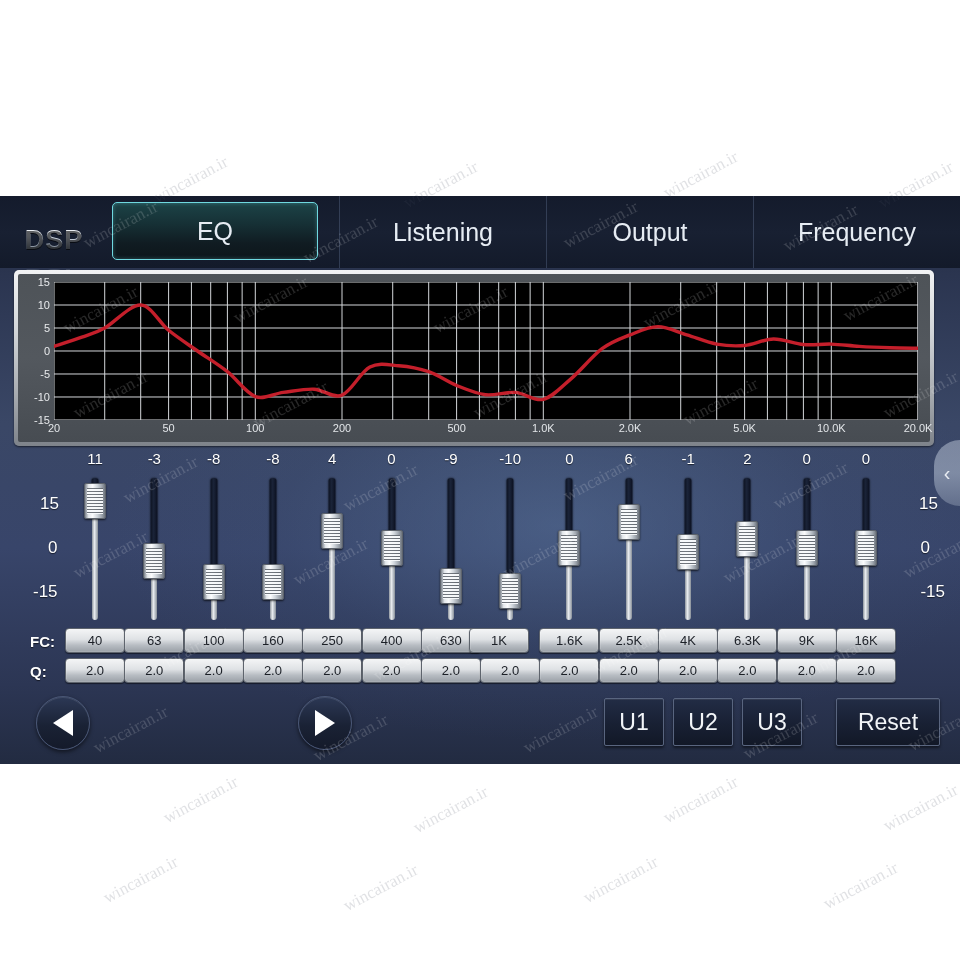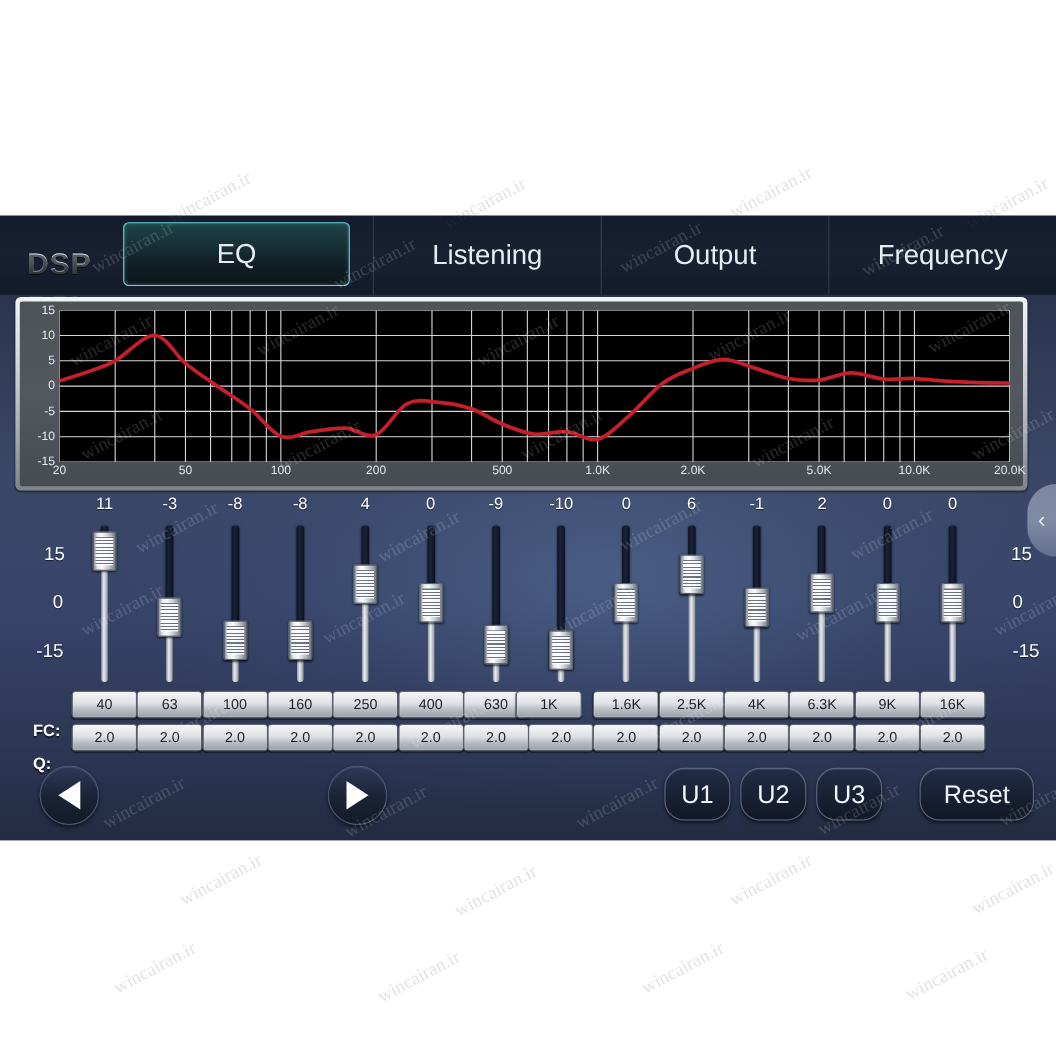--- a/index.html
+++ b/index.html
@@ -205,21 +205,20 @@
   }
   .kv-label {
     position: absolute;
     left: 30px;
     top: 50%;
     transform: translateY(-50%);
     font-size: 15px;
     font-weight: bold;
     color: #ffffff;
     text-shadow: 0 1px 1px rgba(0,0,0,0.6);
-    margin-top: 24px;
   }
   .chip {
     position: absolute;
     transform: translateX(-50%);
     width: 58px;
     height: 23px;
     line-height: 23px;
     text-align: center;
     font-size: 13px;
     color: #1b1f26;
@@ -265,21 +264,21 @@
     background: linear-gradient(180deg,#f6f7f8 0%, #e2e5e8 40%, #bdc2c8 68%, #9fa5ac 100%);
     box-shadow: 0 2px 3px rgba(0,0,0,0.5);
     display: flex; align-items: center; justify-content: center;
     font-size: 26px;
     color: #16191f;
   }
   .dark-btn {
     position: absolute;
     top: 8px;
     height: 46px;
-    border-radius: 18px;
+    border-radius: 2px;
     border: 1px solid #59657f;
     background: linear-gradient(180deg,#222c45 0%, #182033 55%, #121827 100%);
     box-shadow: 0 2px 3px rgba(0,0,0,0.5), 0 1px 0 rgba(255,255,255,0.08) inset;
     display: flex; align-items: center; justify-content: center;
     font-size: 23px;
     color: #f2f5f8;
   }
   
   #collapse {
     position: absolute;

